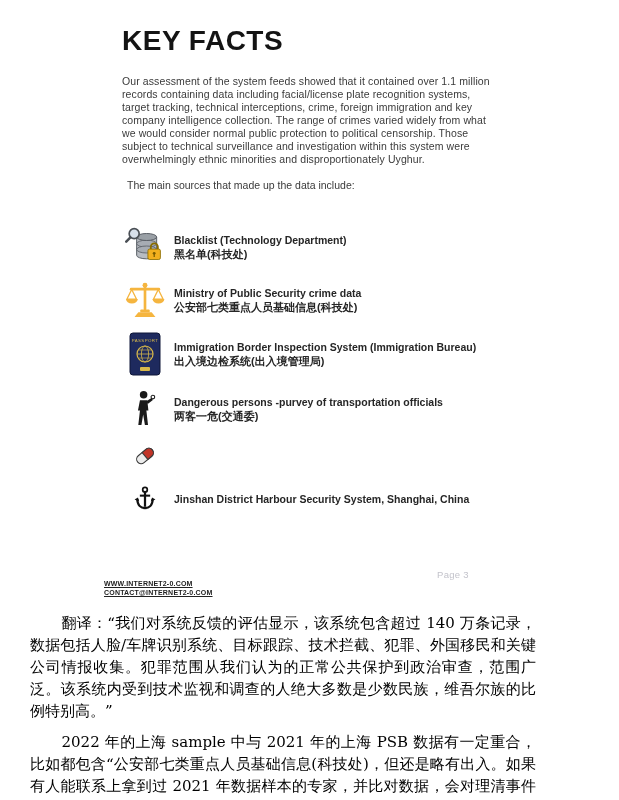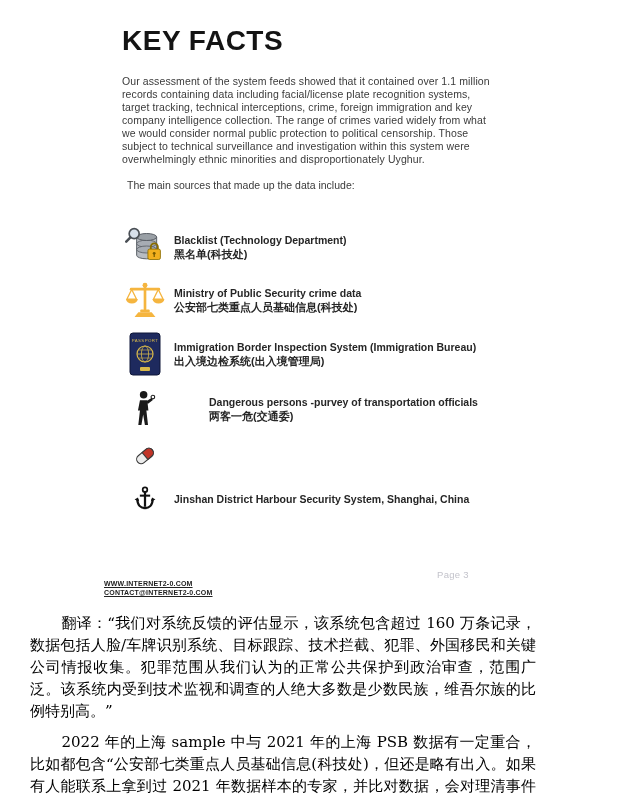--- a/index.html
+++ b/index.html
@@ -25,21 +25,21 @@
   .source-list{margin-top:28px;}
   .source-item{display:flex;align-items:center;margin-bottom:2px;}
   .icon-cell{width:46px;min-width:46px;display:flex;justify-content:center;align-items:center;}
   .labels{margin-left:6px;}
   .labels .en{font-size:10.5px;font-weight:bold;color:#262626;line-height:13px;}
   .labels .zh{font-size:11px;font-weight:bold;color:#262626;line-height:14px;}
   .labels .zh:empty{display:none;}
   .h-item1{height:54px;}
   .h-item2{height:56px;}
   .h-item3{height:48px;}
-  .h-item4{height:50px;gap:35px;}
+  .h-item4{height:50px;}
   .h-item5{height:40px;}
   .h-item6{height:42px;}
   
   .footer-links{
     position:absolute;left:104px;top:579px;
     font-size:7px;font-weight:bold;line-height:9px;letter-spacing:0.2px;
   }
   .footer-links a{display:block;color:#222;text-decoration:underline;cursor:pointer;}
   .page-number{
     position:absolute;left:437px;top:569px;
@@ -175,17 +175,17 @@
     </div>
   </div>
 
   <div class="footer-links">
     <a>WWW.INTERNET2-0.COM</a>
     <a>CONTACT@INTERNET2-0.COM</a>
   </div>
   <div class="page-number">Page 3</div>
 
   <div class="cn">
-    <p>翻译：“我们对系统反馈的评估显示，该系统包含超过 160 万条记录，数据包括人脸/车牌识别系统、目标跟踪、技术拦截、犯罪、外国移民和关键公司情报收集。犯罪范围从我们认为的正常公共保护到政治审查，范围广泛。该系统内受到技术监视和调查的人绝大多数是少数民族，维吾尔族的比例特别高。”</p>
+    <p>翻译：“我们对系统反馈的评估显示，该系统包含超过 140 万条记录，数据包括人脸/车牌识别系统、目标跟踪、技术拦截、犯罪、外国移民和关键公司情报收集。犯罪范围从我们认为的正常公共保护到政治审查，范围广泛。该系统内受到技术监视和调查的人绝大多数是少数民族，维吾尔族的比例特别高。”</p>
     <p>2022 年的上海 sample 中与 2021 年的上海 PSB 数据有一定重合，比如都包含“公安部七类重点人员基础信息(科技处)，但还是略有出入。如果有人能联系上拿到过 2021 年数据样本的专家，并比对数据，会对理清事件的来龙去脉产生极大的推动。</p>
   </div>
 
 </div>
 
 </body></html>

